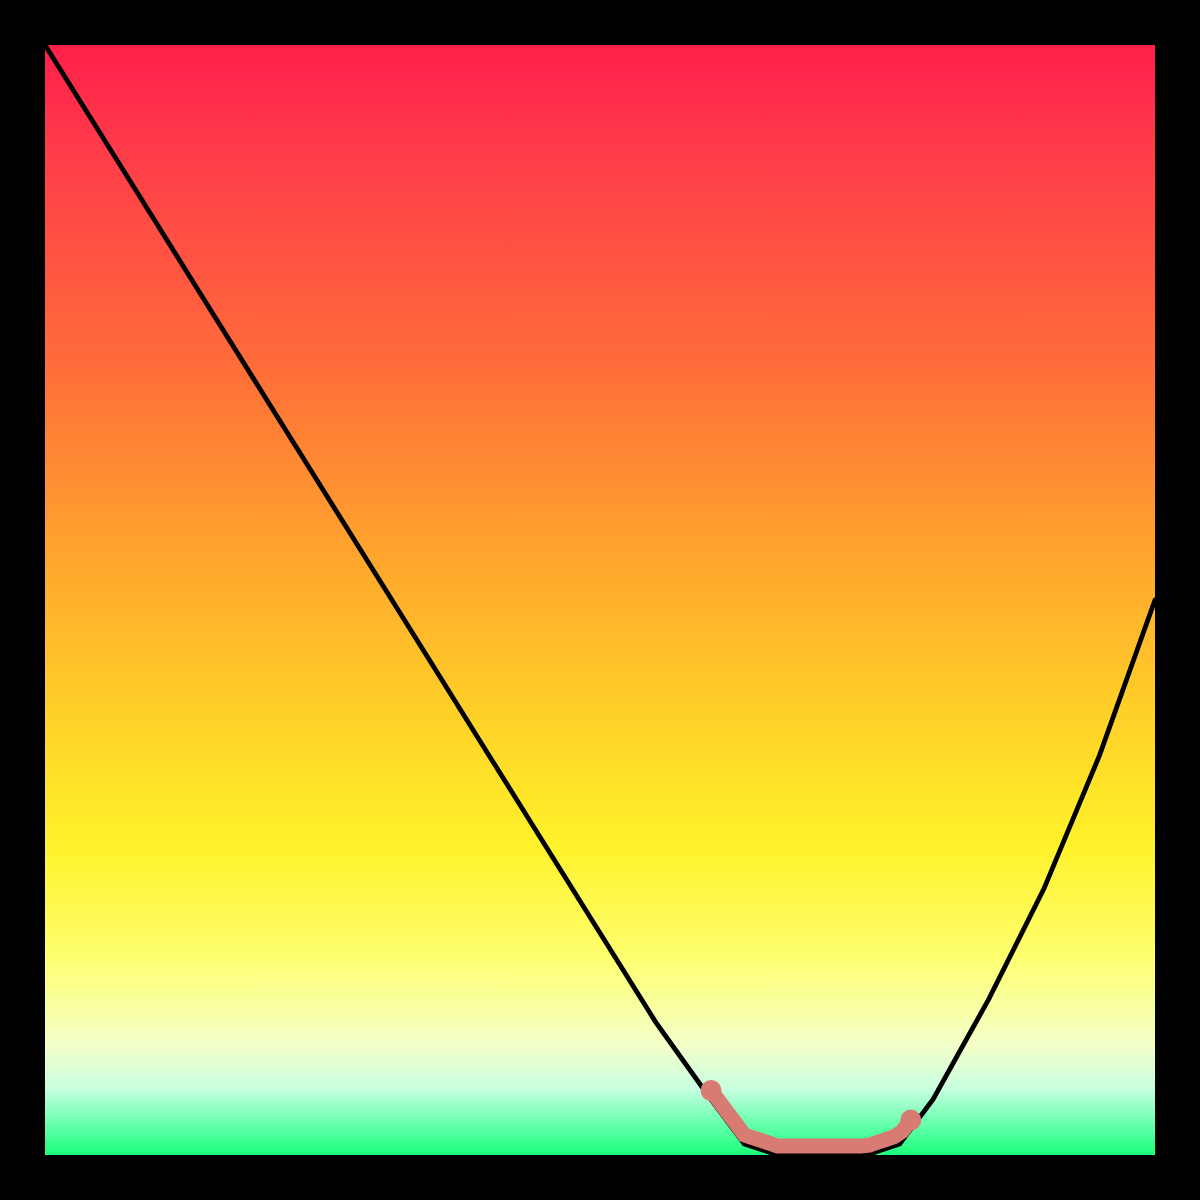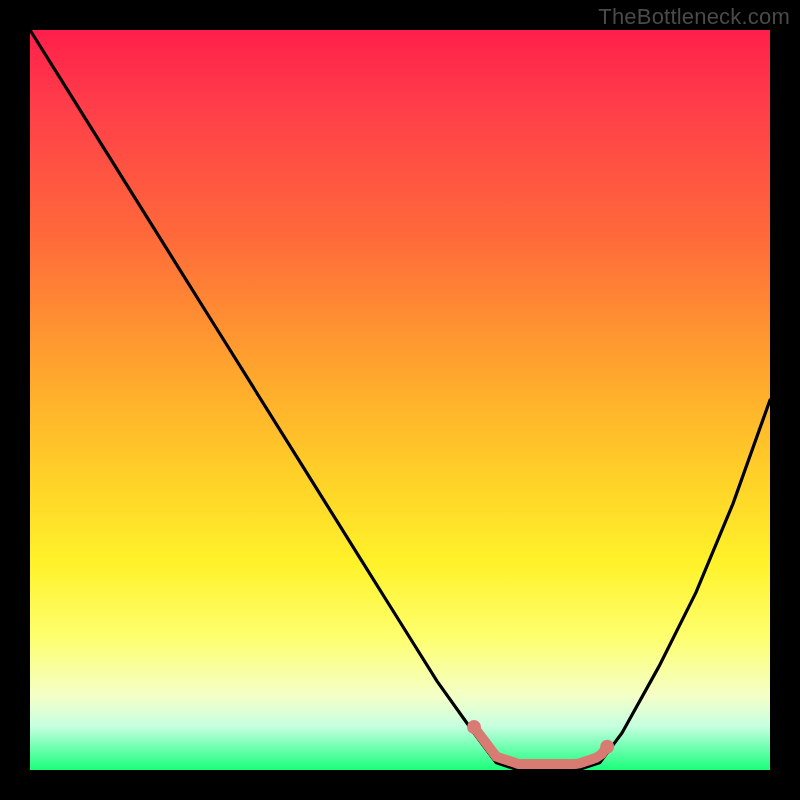--- a/index.html
+++ b/index.html
@@ -55,21 +55,20 @@
     font-size: 22px;
     letter-spacing: 0.2px;
     font-weight: 500;
     user-select: none;
   }
 </style>
 </head>
 <body>
 
 <div class="frame">
-  <div class="watermark">TheBottleneck.com</div>
 
   <div class="plot-area">
     <svg viewBox="0 0 740 740">
 
       <path d="M0.0 0.0 L37.0 59.2 L74.0 118.4 L111.0 177.6 L148.0 236.8 L185.0 296.0 L222.0 355.2 L259.0 414.4 L296.0 473.6 L333.0 532.8 L370.0 592.0 L407.0 651.2 L444.0 703.0 L466.2 732.6 L488.4 740.0 L518.0 740.0 L547.6 740.0 L569.8 732.6 L592.0 703.0 L629.0 636.4 L666.0 562.4 L703.0 473.6 L740.0 370.0" fill="none" stroke="#000" stroke-width="3.2" stroke-linecap="round"></path>
 
       <path d="M444.0 697.0 L449.6 704.4 L455.1 711.8 L460.7 719.2 L466.2 726.6 L471.7 728.5 L477.3 730.3 L482.8 732.1 L488.4 734.0 L493.9 734.0 L499.5 734.0 L505.1 734.0 L510.6 734.0 L516.1 734.0 L521.7 734.0 L527.3 734.0 L532.8 734.0 L538.4 734.0 L543.9 734.0 L549.5 733.4 L555.0 731.5 L560.5 729.7 L566.1 727.8 L571.6 724.1 L577.2 716.7" fill="none" stroke="#d87b73" stroke-width="10" stroke-linecap="round"></path>
 
       <circle r="7" fill="#d87b73" cx="444.0" cy="697.0"></circle>
       <circle r="7" fill="#d87b73" cx="577.2" cy="716.7"></circle>

